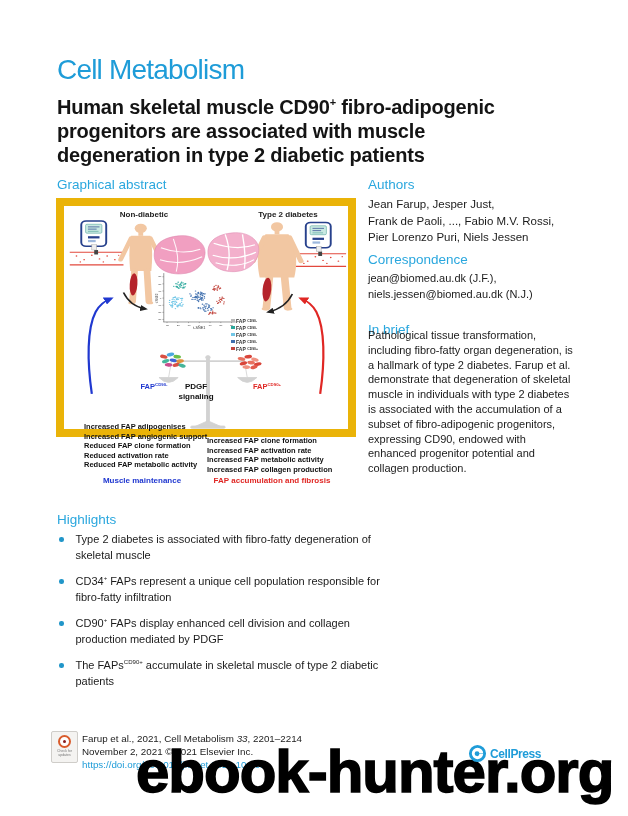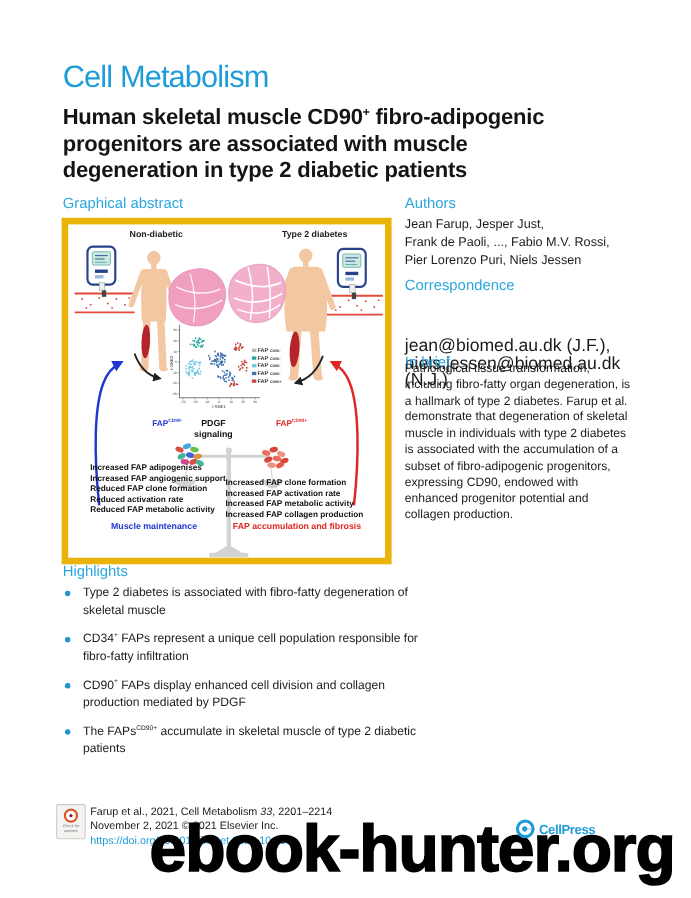--- a/index.html
+++ b/index.html
@@ -10,21 +10,21 @@
   
   .journal { position:absolute; left:57px; top:54px; font-size:28px; font-weight:normal; color:#1e9cd8; letter-spacing:-0.8px; }
   .report-type { position:absolute; right:57px; top:50px; font-size:17px; font-weight:bold; color:#bdbdbd; letter-spacing:-0.2px; }
   .title { position:absolute; left:57px; top:95px; width:480px; font-size:20px; font-weight:bold; color:#141414; line-height:24px; letter-spacing:-0.2px; }
   .s { font-size:55%; vertical-align:super; line-height:0; }
 
   
   .h { position:absolute; font-size:13.5px; font-weight:normal; color:#2aa7de; }
 
   
-  .fig-box { position:absolute; left:56px; top:198px; width:300px; height:315px; border:6px solid #eab308; background:#fff; }
+  .fig-box { position:absolute; left:56px; top:198px; width:300px; height:239px; border:8px solid #eab308; background:#fff; }
   .fig-svg { position:absolute; inset:0; width:100%; height:100%; }
   .fig-lbl { position:absolute; font-size:8px; font-weight:600; color:#222; text-align:center; }
   .lbl-left { left:38px; top:4px; width:84px; }
   .lbl-right { left:180px; top:4px; width:88px; }
   .fap-lbl { position:absolute; font-size:7.5px; font-weight:bold; }
   .fap-lbl .s { font-size:58%; }
   .fap-neg { left:62px; top:176px; width:56px; text-align:center; color:#2038d0; }
   .fap-pos { left:175px; top:176px; width:56px; text-align:center; color:#e02724; }
   .pdgf { position:absolute; left:104px; top:176px; width:56px; text-align:center; font-size:8px; font-weight:bold; color:#111; line-height:10px; }
   .fig-list { position:absolute; font-size:7.5px; font-weight:bold; color:#111; line-height:9.6px; white-space:nowrap; }
@@ -38,21 +38,21 @@
   .lg-row .sw { width:3.5px; height:3.5px; display:inline-block; flex:0 0 auto; }
   .lg-s { font-size:3.4px; vertical-align:super; line-height:0; }
   .tick { font-size:3px; fill:#444; }
   .ax-lab { font-size:4px; fill:#333; }
 
   
   .rcol { position:absolute; left:368px; width:210px; }
   .authors-h { left:368px; top:177px; }
   .authors-lines { top:196px; font-size:11.5px; line-height:16.5px; color:#1b1b1b; }
   .corr-h { left:368px; top:252px; }
-  .corr-lines { top:271px; font-size:16px; line-height:15.5px; color:#1b1b1b;margin-top:36px; }
+  .corr-lines { top:271px; font-size:11px; line-height:15.5px; color:#1b1b1b; }
   .brief-h { left:368px; top:322px; }
   .brief-text { top:328px; width:208px; font-size:11px; line-height:14.8px; color:#1b1b1b; }
 
   
   .hl-h { left:57px; top:512px; }
   .hl-list { position:absolute; left:57px; top:532px; width:334px; }
   .hl-item { display:flex; margin-bottom:11px; font-size:11px; line-height:15.5px; color:#1b1b1b; }
   .hl-bullet { flex:0 0 auto; width:4.5px; height:4.5px; border-radius:50%; background:#2196c9; margin:5px 12px 0 2px; }
 
   

